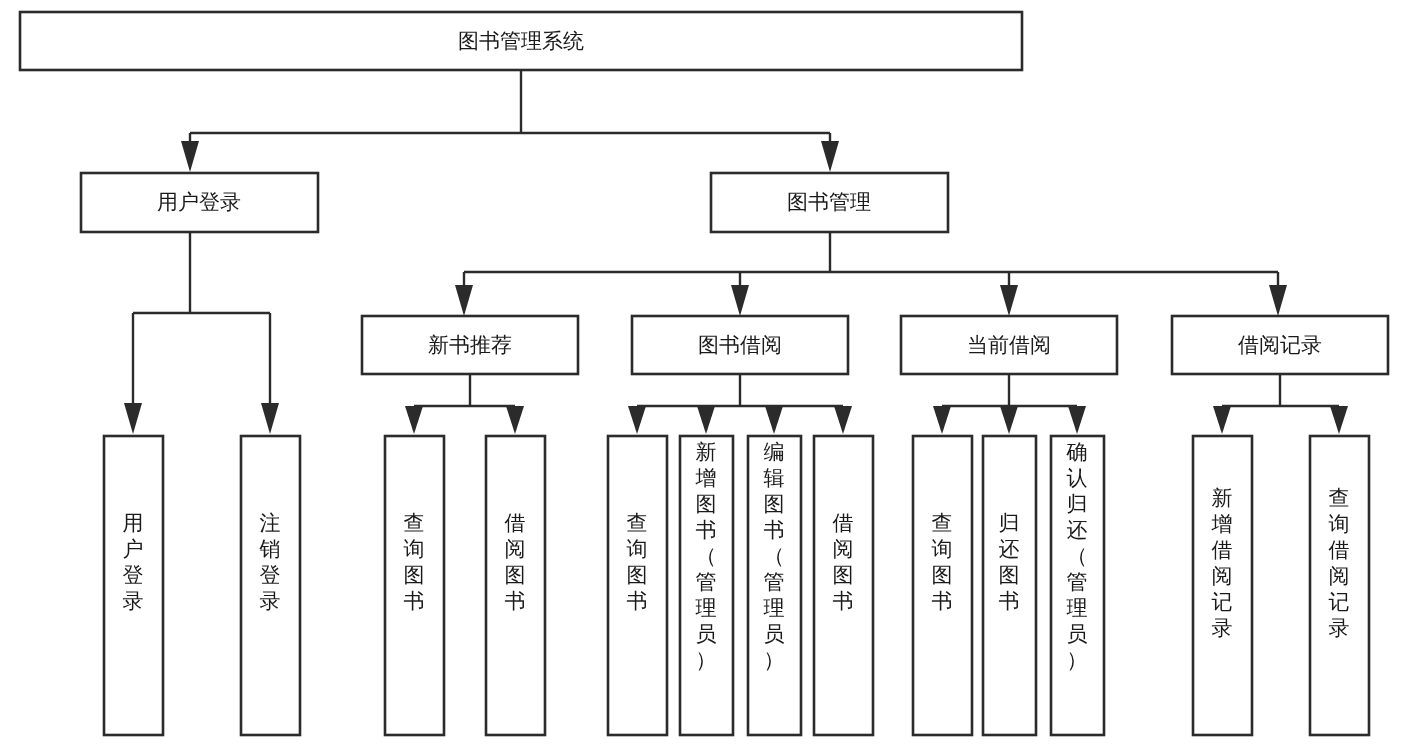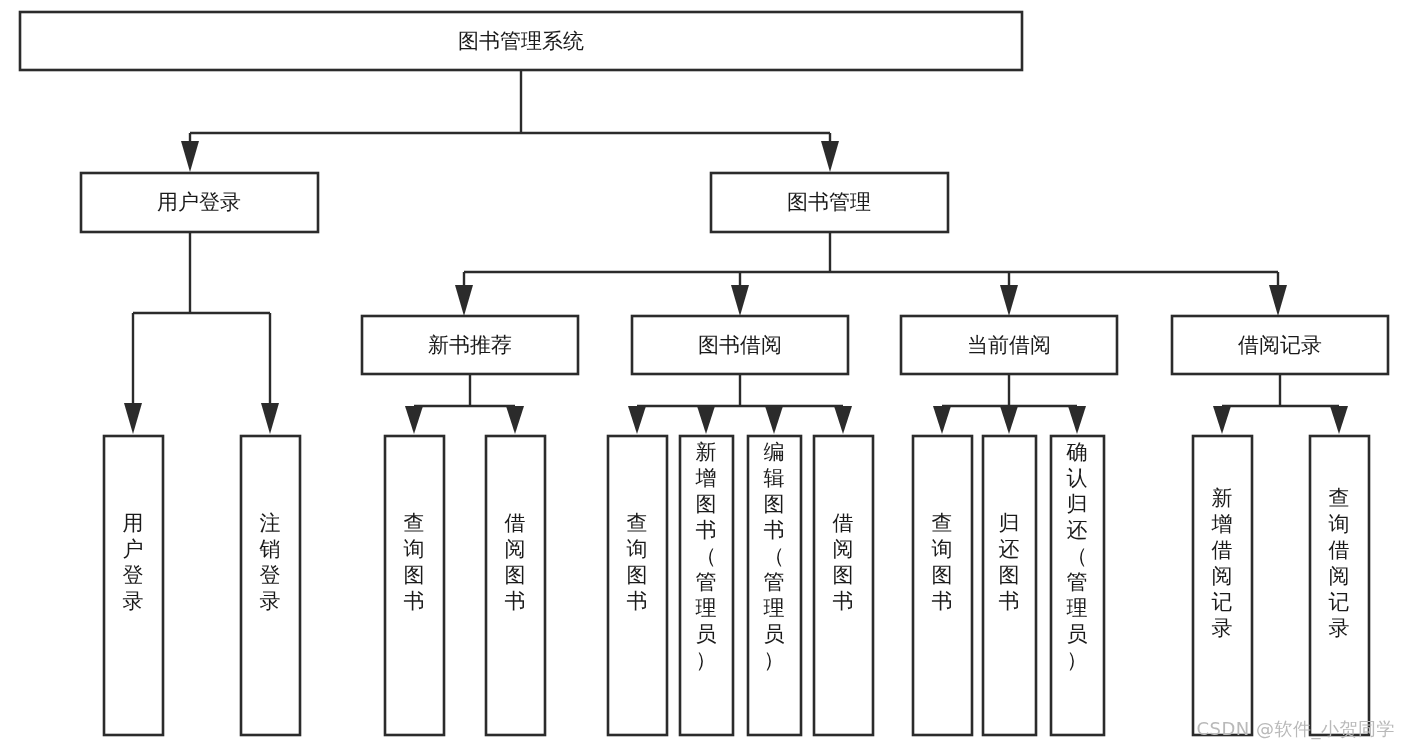--- a/index.html
+++ b/index.html
@@ -230,14 +230,13 @@
       <text class="node-label-vert" x="1222" y="505"><tspan x="1222" y="505">新</tspan><tspan x="1222" y="531">增</tspan><tspan x="1222" y="557">借</tspan><tspan x="1222" y="583">阅</tspan><tspan x="1222" y="609">记</tspan><tspan x="1222" y="635">录</tspan></text>
     </g>
 
     <g>
       <rect class="node-rect" x="1310" y="436" width="59" height="299"></rect>
       <text class="node-label-vert" x="1339" y="505"><tspan x="1339" y="505">查</tspan><tspan x="1339" y="531">询</tspan><tspan x="1339" y="557">借</tspan><tspan x="1339" y="583">阅</tspan><tspan x="1339" y="609">记</tspan><tspan x="1339" y="635">录</tspan></text>
     </g>
 
   </svg>
 
-  <div class="watermark">CSDN @软件_小贺同学</div>
 </div>
 
 </body></html>

